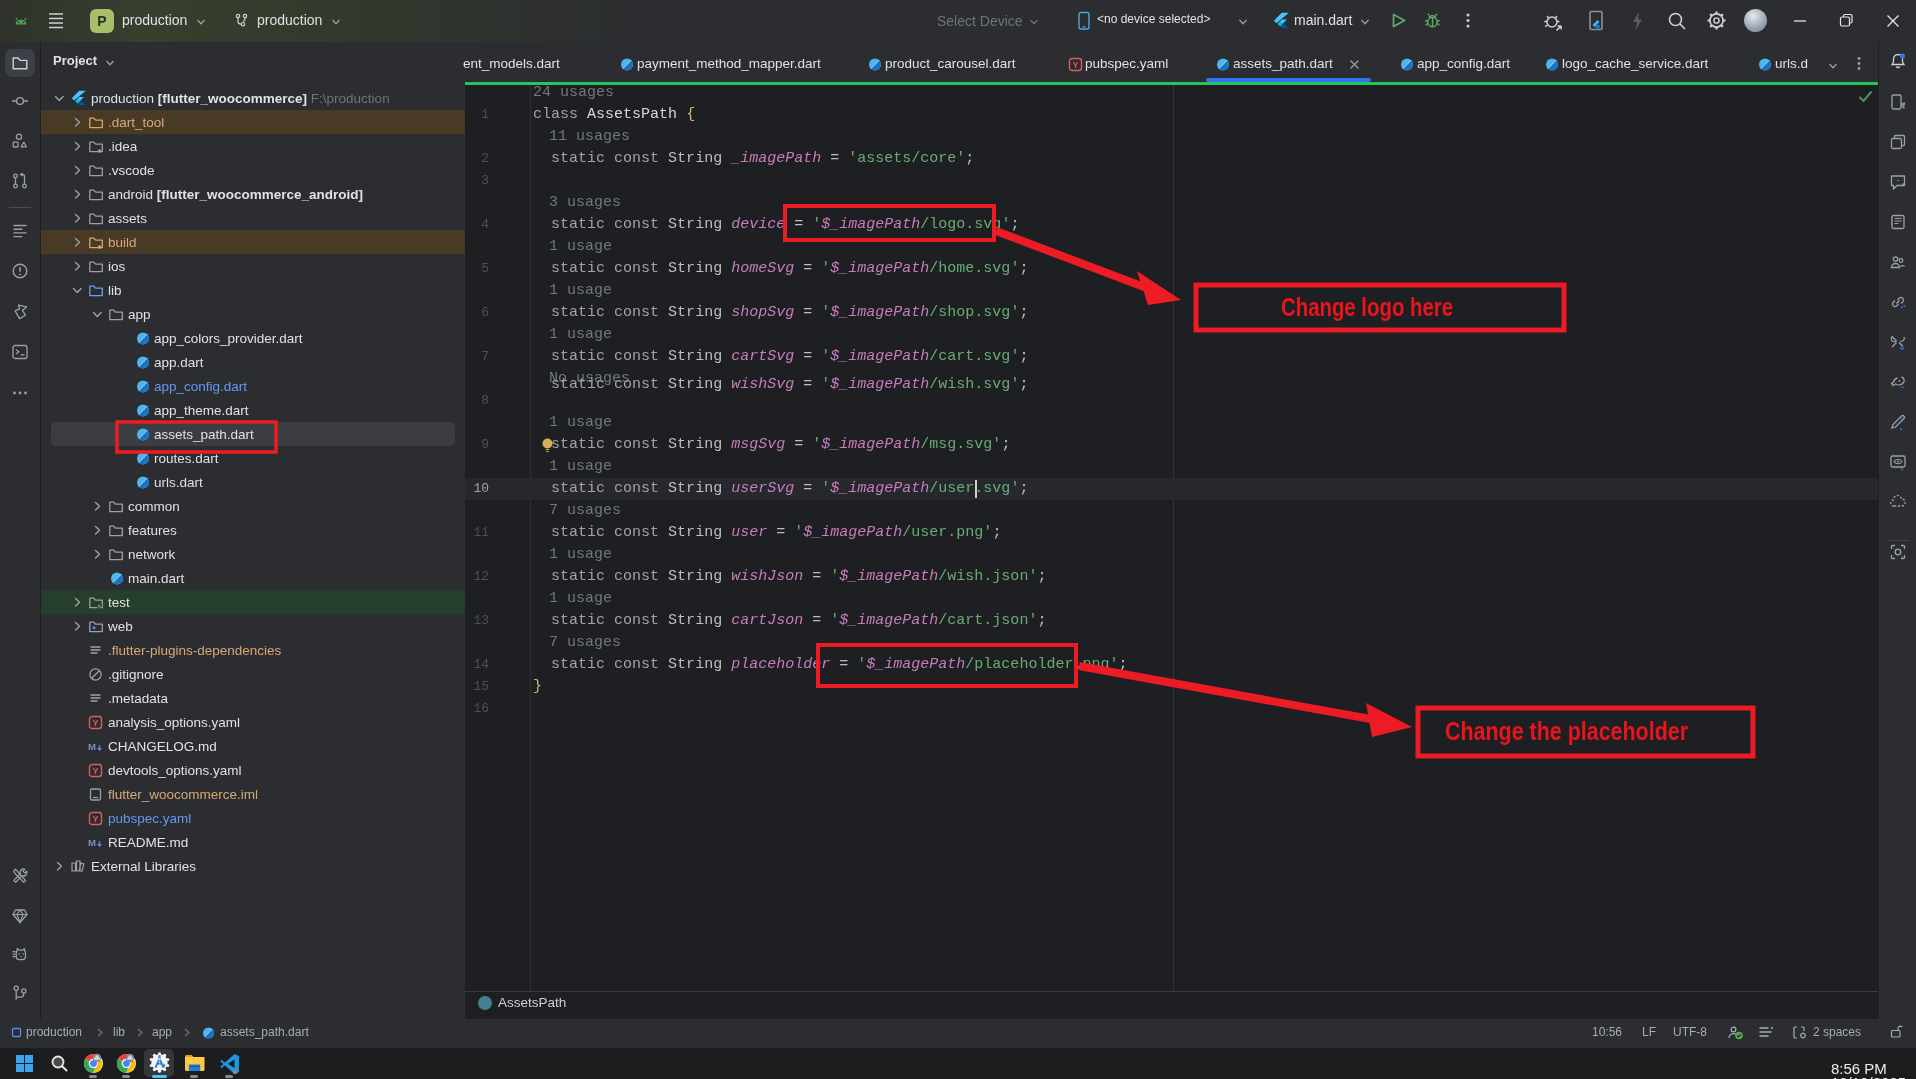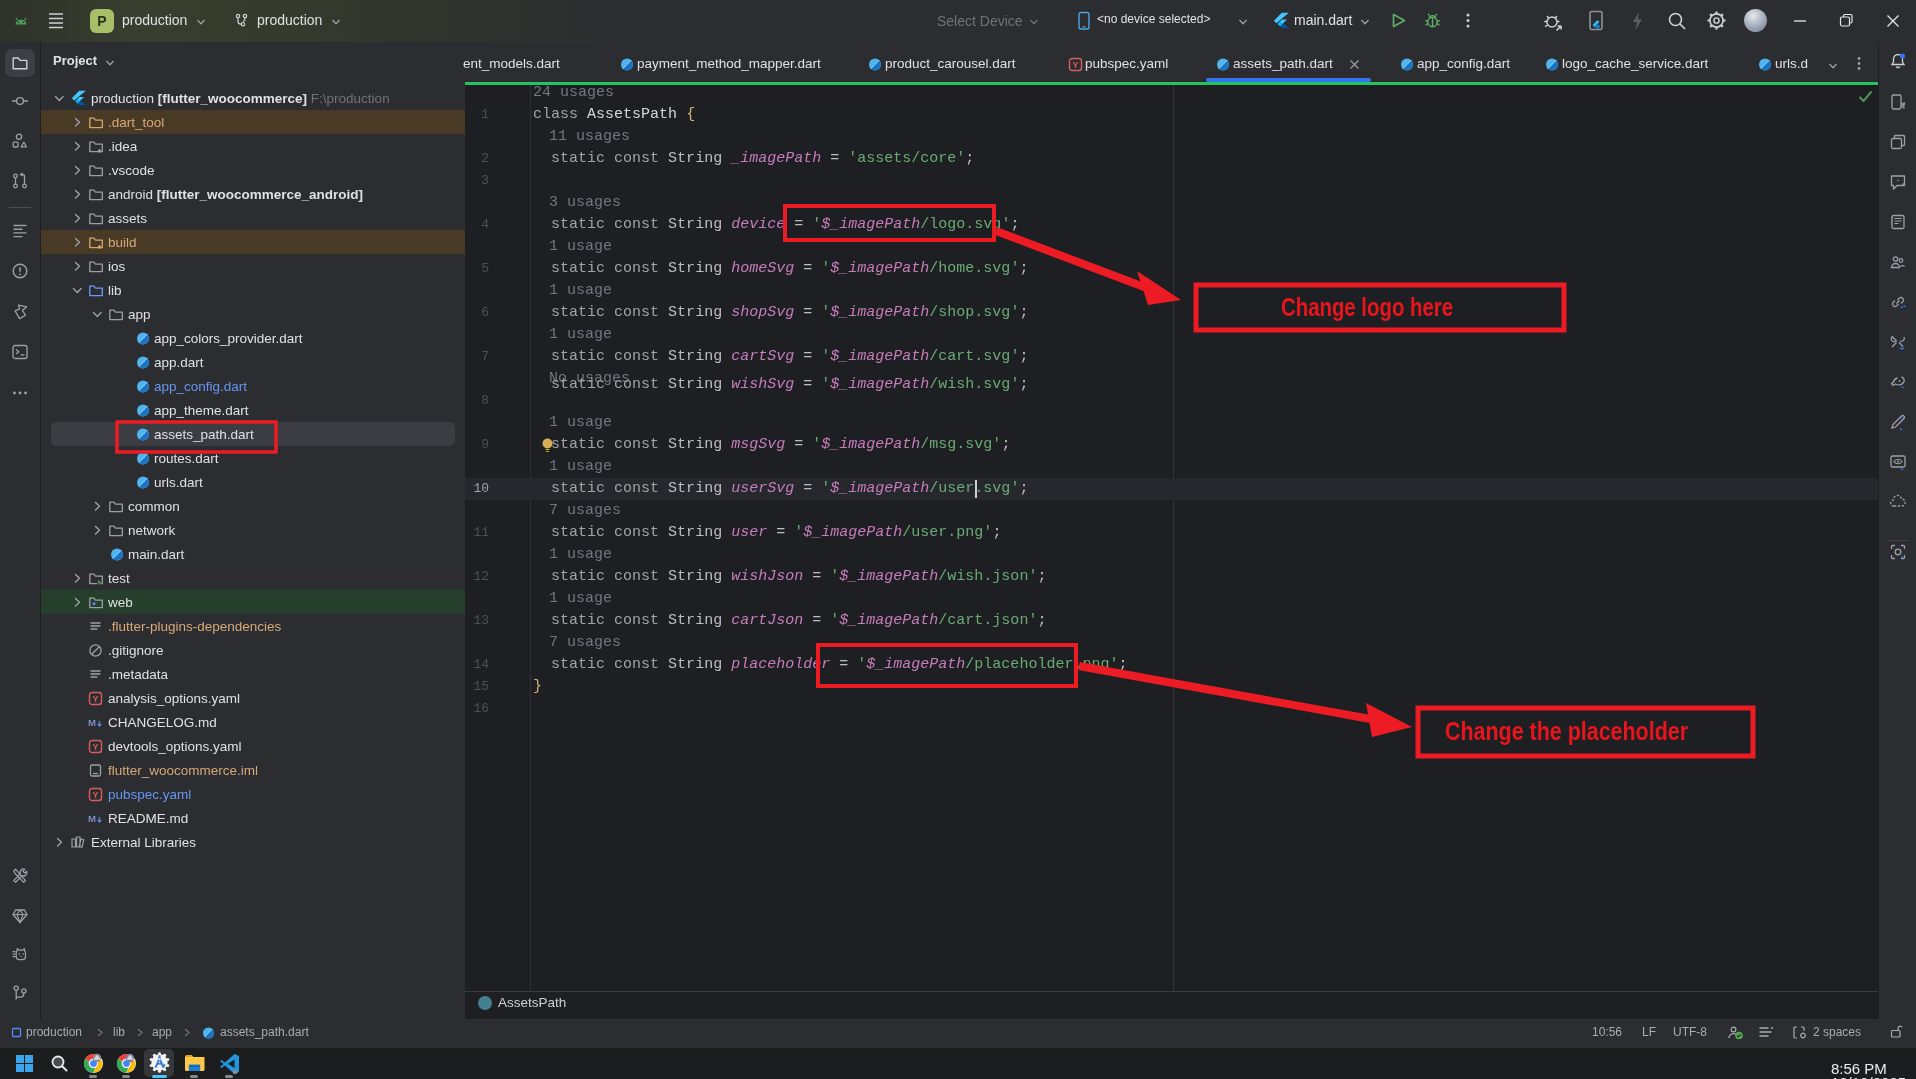--- a/index.html
+++ b/index.html
@@ -463,20 +463,32 @@
           <span style="margin-left:49px"></span>
           <svg width="14" height="14" viewBox="0 0 14 14">
             <use href="#chevR"></use>
           </svg>
           <span style="margin-left:4px"></span>
           <svg width="15" height="15" viewBox="0 0 15 15">
             <use href="#folder"></use>
           </svg>
           <span style="margin-left:5px"></span>
           <span>common</span>
+        </div>
+      <div class="r">
+          <span style="margin-left:49px"></span>
+          <svg width="14" height="14" viewBox="0 0 14 14">
+            <use href="#chevR"></use>
+          </svg>
+          <span style="margin-left:4px"></span>
+          <svg width="15" height="15" viewBox="0 0 15 15">
+            <use href="#folder"></use>
+          </svg>
+          <span style="margin-left:5px"></span>
+          <span>features</span>
         </div>
       <div class="r">
           <span style="margin-left:49px"></span>
           <svg width="14" height="14" viewBox="0 0 14 14">
             <use href="#chevR"></use>
           </svg>
           <span style="margin-left:4px"></span>
           <svg width="15" height="15" viewBox="0 0 15 15">
             <use href="#folder"></use>
           </svg>

